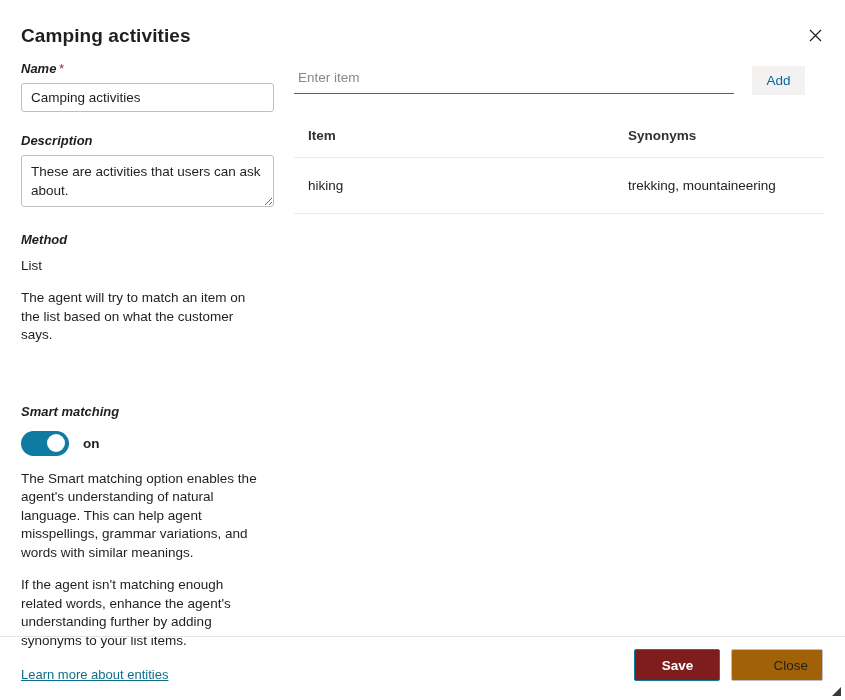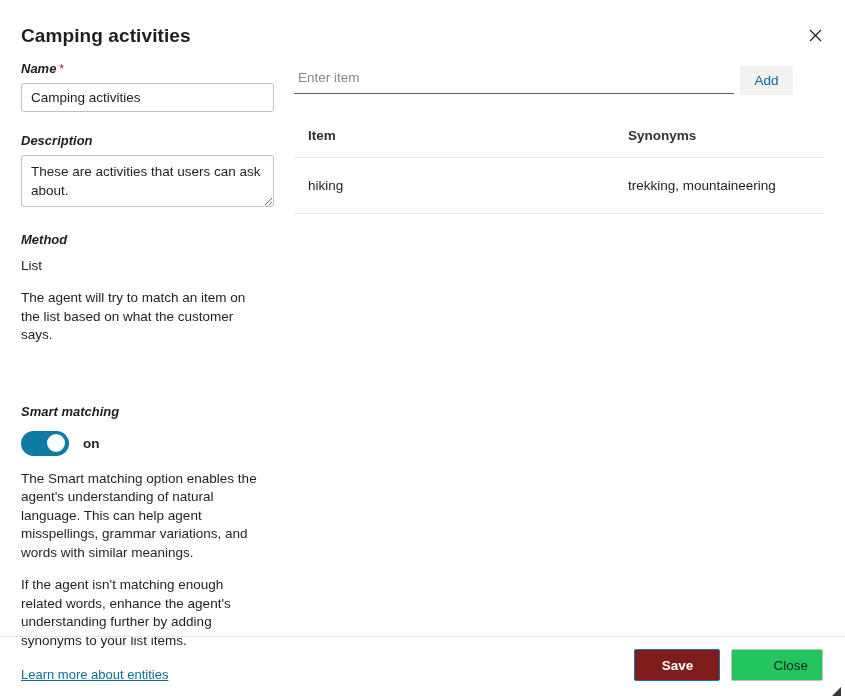--- a/index.html
+++ b/index.html
@@ -151,21 +151,21 @@
   #listitems-label {
     font-size: 13px;
     font-weight: 600;
     color: #201f1e;
     line-height: 18px;
   }
   #item-entry-row {
     display: flex;
     align-items: flex-start;
     margin-top: 6px;
-    gap: 6px;
+    gap: 18px;
   }
   #item-input {
     width: 440px;
     height: 28px;
     border: none;
     border-bottom: 1px solid #605e5c;
     background: transparent;
     font-family: "Liberation Sans", sans-serif;
     font-size: 13.5px;
     color: #201f1e;
@@ -243,21 +243,21 @@
     font-weight: 600;
     cursor: pointer;
     padding: 0 14px;
   }
   #save-btn {
     background: #7f1d1d;
     border: 1px solid #107c9e;
     color: #ffffff;
   }
   #close-btn-footer {
-    background: #22c55e;
+    background: #a16207;
     border: 1px solid #bfbfbf;
     color: #201f1e;
     font-weight: 400;
     padding-left: 41px;
   }
   #resize-grip {
     position: absolute;
     right: 3px; bottom: 3px;
     width: 14px; height: 14px;
     color: #3b3a39;

